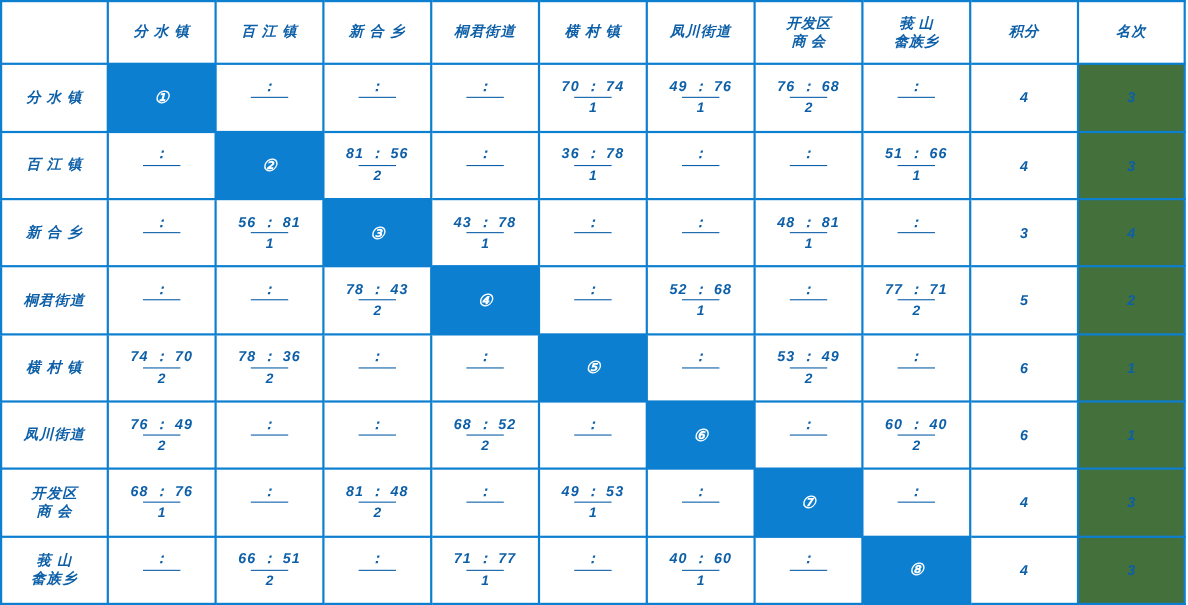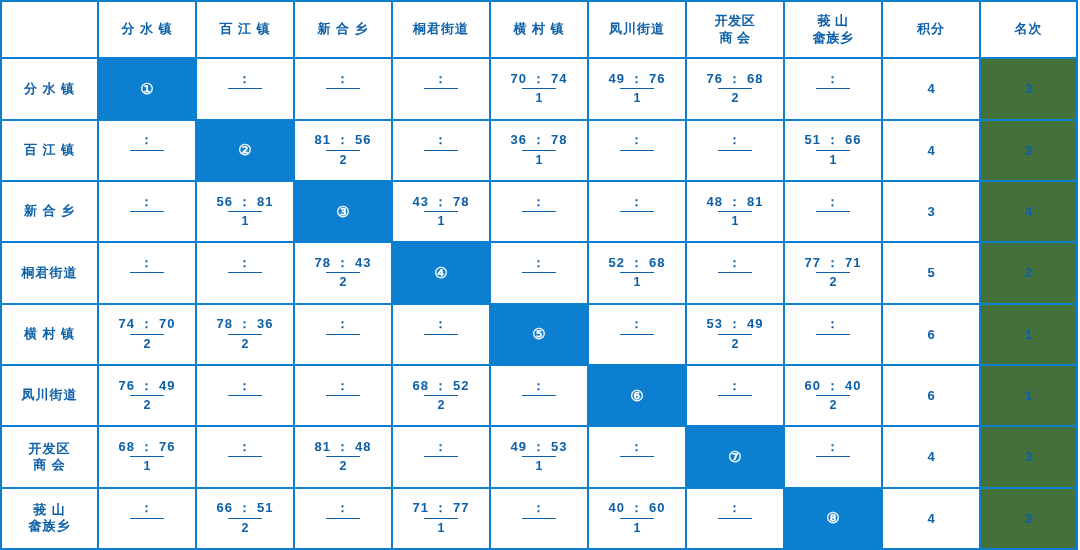--- a/index.html
+++ b/index.html
@@ -11,20 +11,21 @@
     width: 1080px;
     height: 550px;
     font-family: "Liberation Sans", sans-serif;
     overflow: hidden;
   }
   table.matrix {
     border-collapse: collapse;
     table-layout: fixed;
     width: 928px;
     height: 550px;
+    font-style: italic;
   }
   table.matrix col.team   { width: 97px; }
   table.matrix col.cell   { width: 98px; }
   table.matrix col.pts    { width: 98px; }
   table.matrix col.rank   { width: 97px; }
 
   table.matrix td, table.matrix th {
     border: 2px solid #0d7fd0;
     padding: 0;
     text-align: center;

